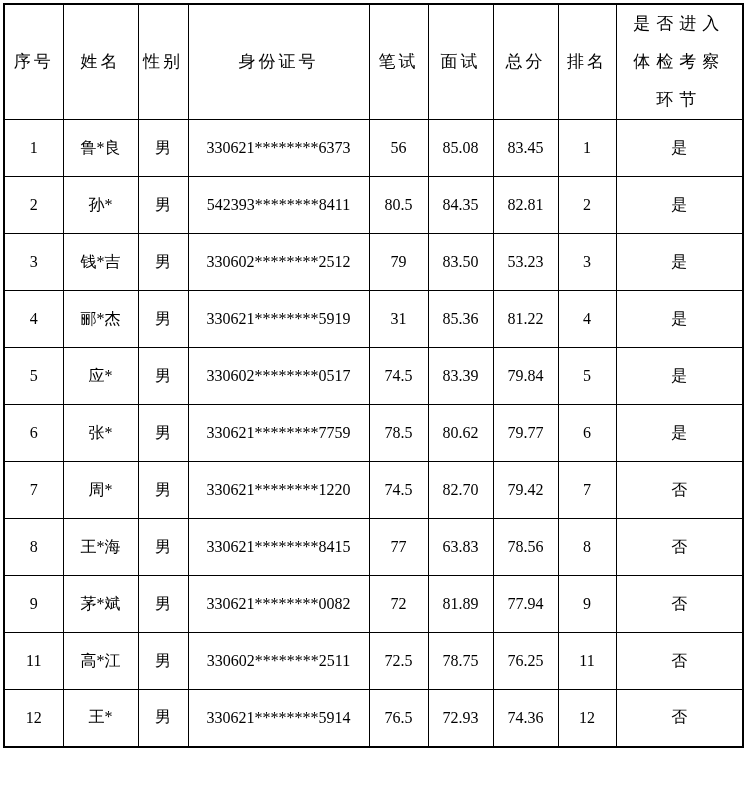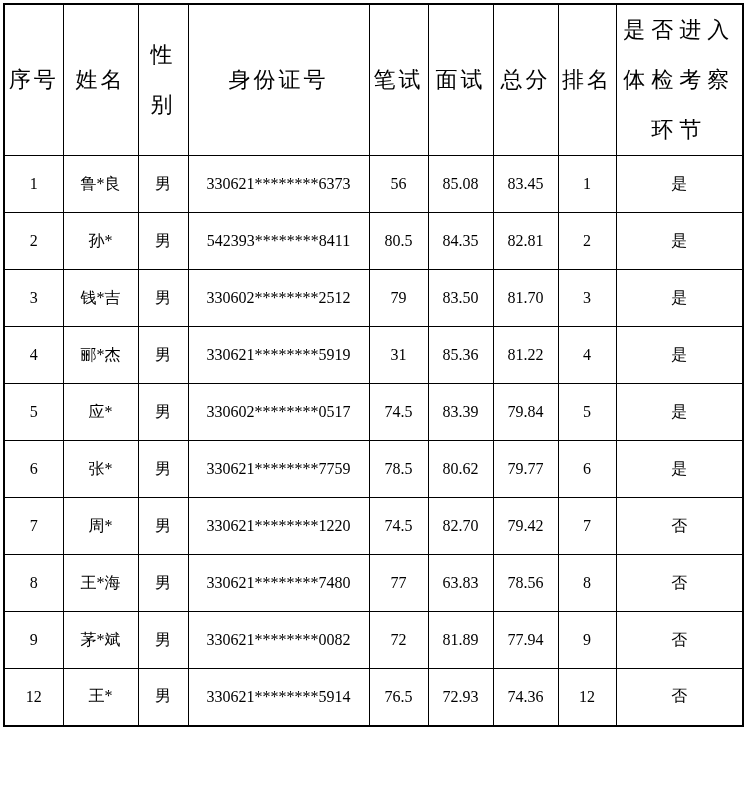--- a/index.html
+++ b/index.html
@@ -33,23 +33,23 @@
     overflow: hidden;
     font-weight: normal;
   }
   table.score-table thead tr {
     height: 90px;
   }
   table.score-table tbody tr {
     height: 57px;
   }
   table.score-table th {
-    font-size: 22px;
+    font-size: 17px;
     letter-spacing: 3px;
-    line-height: 50px;
+    line-height: 38px;
     text-align: center;
   }
   table.score-table th.th-medical {
     letter-spacing: 6px;
     padding: 0 6px;
   }
   table.score-table td {
     font-size: 16px;
   }
 </style>
@@ -105,21 +105,21 @@
           <td>2</td>
           <td>是</td>
         </tr>
         <tr>
           <td>3</td>
           <td>钱*吉</td>
           <td>男</td>
           <td>330602********2512</td>
           <td>79</td>
           <td>83.50</td>
-          <td>81.70</td>
+          <td>53.23</td>
           <td>3</td>
           <td>是</td>
         </tr>
         <tr>
           <td>4</td>
           <td>郦*杰</td>
           <td>男</td>
           <td>330621********5919</td>
           <td>31</td>
           <td>85.36</td>
@@ -157,39 +157,50 @@
           <td>74.5</td>
           <td>82.70</td>
           <td>79.42</td>
           <td>7</td>
           <td>否</td>
         </tr>
         <tr>
           <td>8</td>
           <td>王*海</td>
           <td>男</td>
-          <td>330621********7480</td>
+          <td>330621********8415</td>
           <td>77</td>
           <td>63.83</td>
           <td>78.56</td>
           <td>8</td>
           <td>否</td>
         </tr>
         <tr>
           <td>9</td>
           <td>茅*斌</td>
           <td>男</td>
           <td>330621********0082</td>
           <td>72</td>
           <td>81.89</td>
           <td>77.94</td>
           <td>9</td>
           <td>否</td>
         </tr>
         <tr>
+          <td>11</td>
+          <td>高*江</td>
+          <td>男</td>
+          <td>330602********2511</td>
+          <td>72.5</td>
+          <td>78.75</td>
+          <td>76.25</td>
+          <td>11</td>
+          <td>否</td>
+        </tr>
+        <tr>
           <td>12</td>
           <td>王*</td>
           <td>男</td>
           <td>330621********5914</td>
           <td>76.5</td>
           <td>72.93</td>
           <td>74.36</td>
           <td>12</td>
           <td>否</td>
         </tr>

